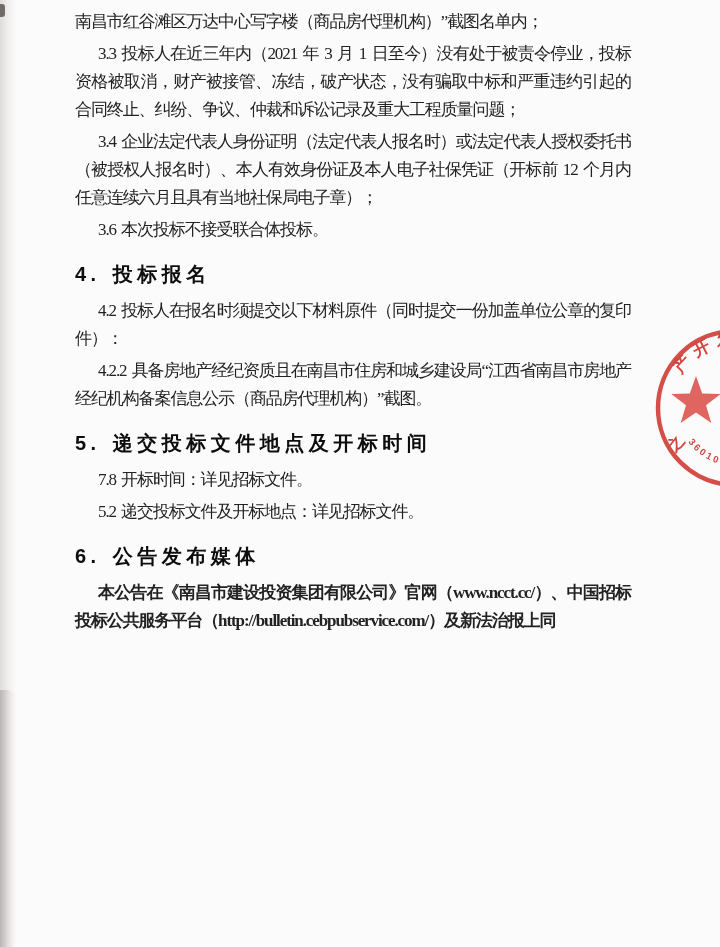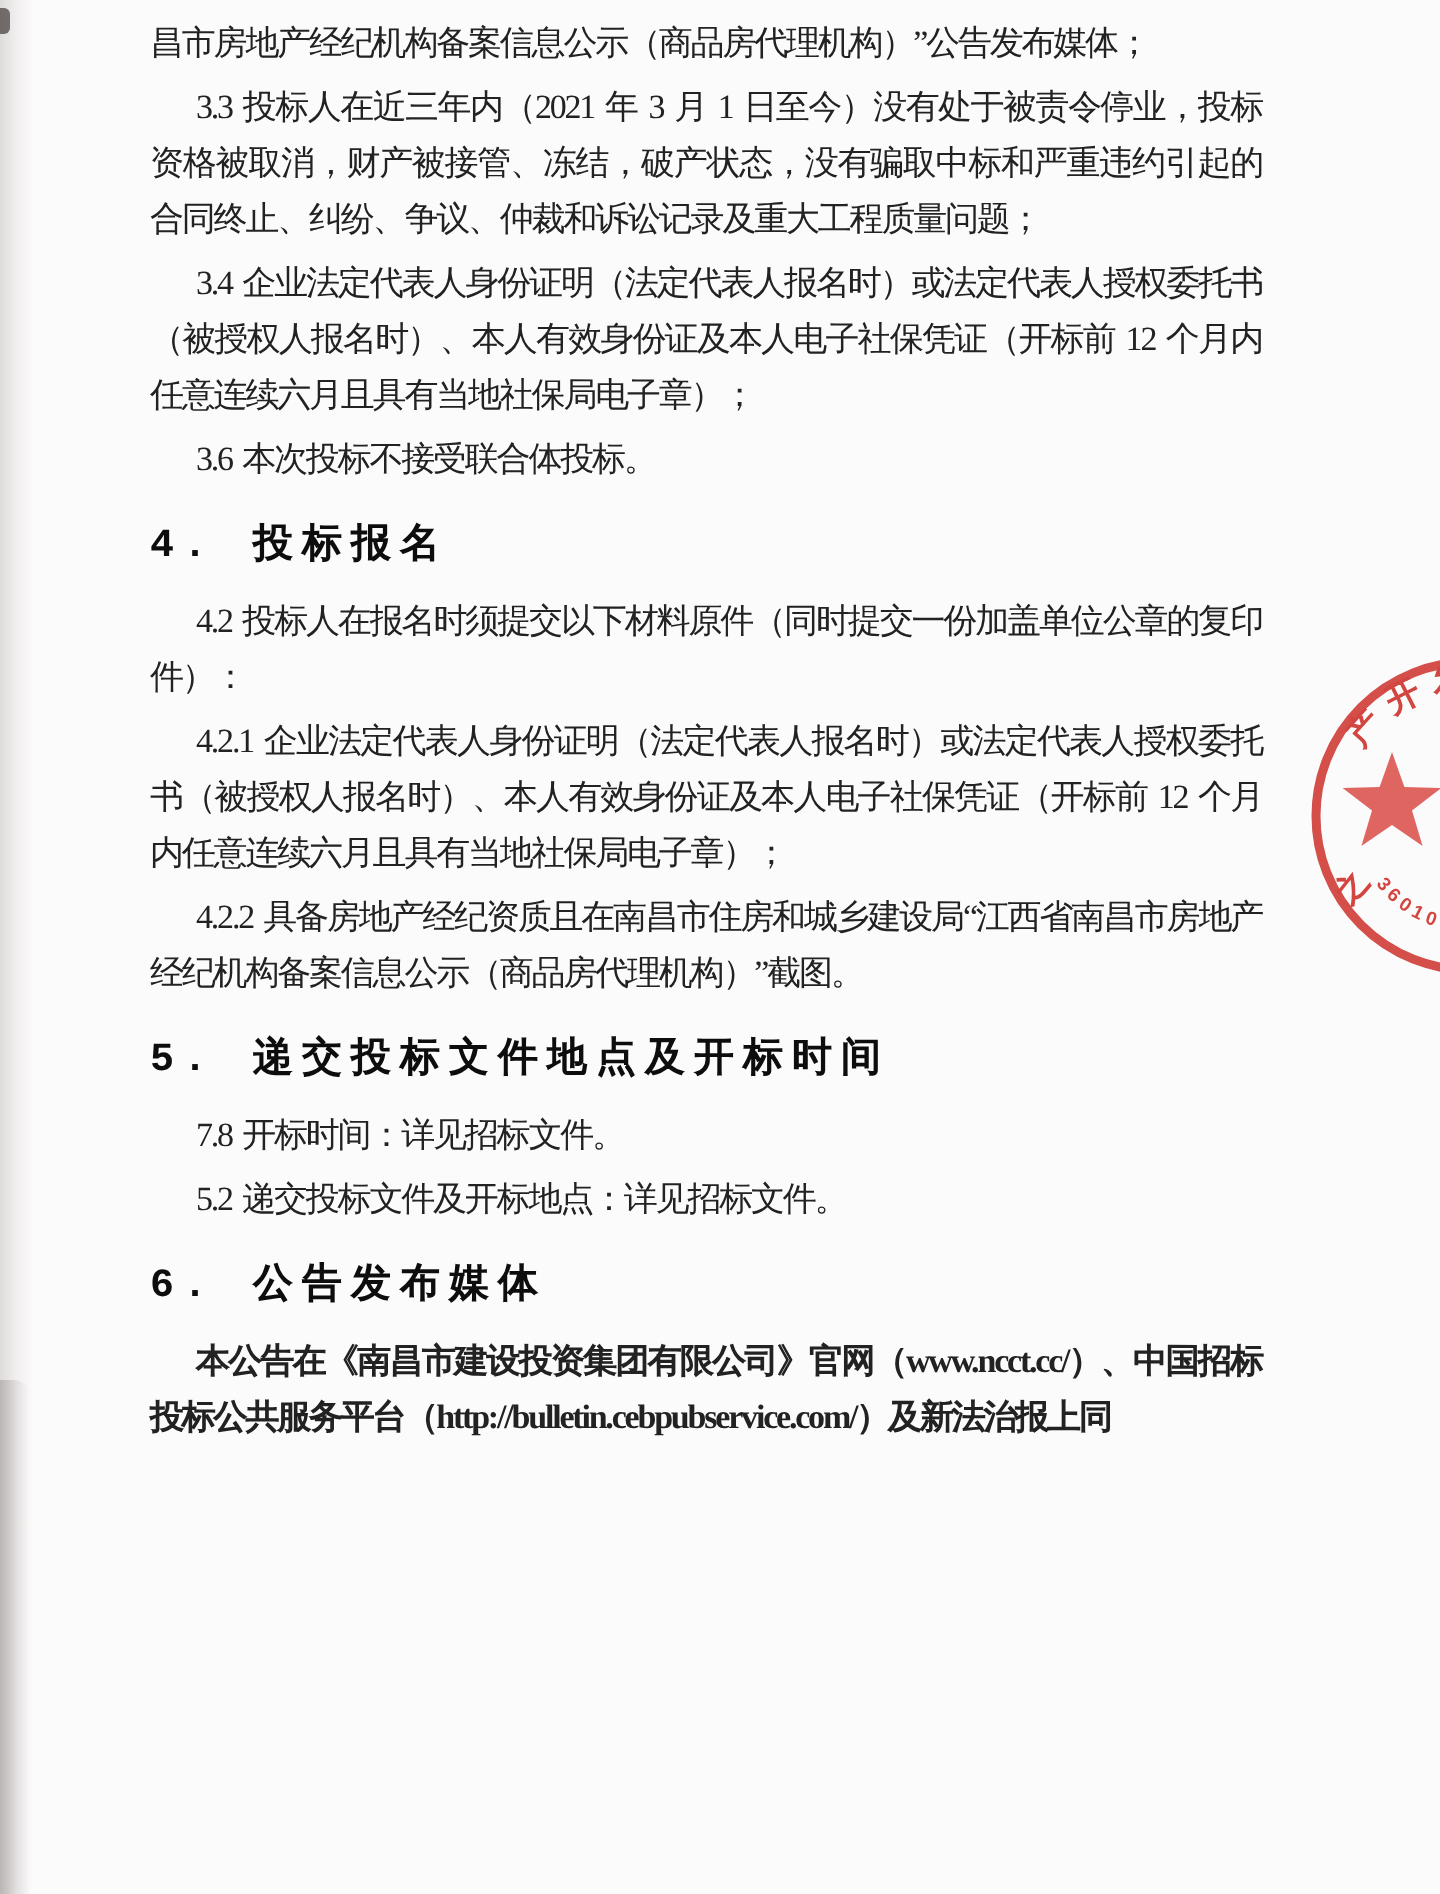--- a/index.html
+++ b/index.html
@@ -33,21 +33,21 @@
     font-size: 17px; line-height: 28px;
     letter-spacing: -1.1px; word-spacing: 2px;
     text-align: justify;
   }
   .doc p { margin: 0 0 4px 0; }
   .doc p.para { text-indent: 23px; }
   .doc p.cont { text-indent: 0; }
   .doc p:last-child { margin-bottom: 0; font-weight: bold; }
   .doc h2.heading {
     margin: 16px 0 9px 0;
-    font-family: Liberation Mono, monospace;
+    font-family: Liberation Sans, sans-serif;
     font-size: 20px; font-weight: bold; line-height: 28px;
     letter-spacing: 4.5px; color: #0d0d0d;
     text-align: left;
   }
   
   .seal {
     position: absolute; left: 650px; top: 325px;
     width: 170px; height: 170px;
     opacity: 0.93;
     pointer-events: none;
@@ -58,27 +58,26 @@
   }
 </style>
 </head>
 <body>
 
 <div class="left-shadow"></div>
 <div class="left-shadow-lower"></div>
 <div class="corner-speck"></div>
 
 <div class="doc">
-  <p class="cont">昌市房地产经纪机构备案信息公示（商品房代理机构）”公告发布媒体；</p>
+  <p class="cont">南昌市红谷滩区万达中心写字楼（商品房代理机构）”截图名单内；</p>
   <p class="para">3.3 投标人在近三年内（2021 年 3 月 1 日至今）没有处于被责令停业，投标资格被取消，财产被接管、冻结，破产状态，没有骗取中标和严重违约引起的合同终止、纠纷、争议、仲裁和诉讼记录及重大工程质量问题；</p>
   <p class="para">3.4 企业法定代表人身份证明（法定代表人报名时）或法定代表人授权委托书（被授权人报名时）、本人有效身份证及本人电子社保凭证（开标前 12 个月内任意连续六月且具有当地社保局电子章）；</p>
   <p class="para">3.6 本次投标不接受联合体投标。</p>
   <h2 class="heading">4. 投标报名</h2>
   <p class="para">4.2 投标人在报名时须提交以下材料原件（同时提交一份加盖单位公章的复印件）：</p>
-  <p class="para">4.2.1 企业法定代表人身份证明（法定代表人报名时）或法定代表人授权委托书（被授权人报名时）、本人有效身份证及本人电子社保凭证（开标前 12 个月内任意连续六月且具有当地社保局电子章）；</p>
   <p class="para">4.2.2 具备房地产经纪资质且在南昌市住房和城乡建设局“江西省南昌市房地产经纪机构备案信息公示（商品房代理机构）”截图。</p>
   <h2 class="heading">5. 递交投标文件地点及开标时间</h2>
   <p class="para">7.8 开标时间：详见招标文件。</p>
   <p class="para">5.2 递交投标文件及开标地点：详见招标文件。</p>
   <h2 class="heading">6. 公告发布媒体</h2>
   <p class="para">本公告在《南昌市建设投资集团有限公司》官网（www.ncct.cc/）、中国招标投标公共服务平台（http://bulletin.cebpubservice.com/）及新法治报上同</p>
 </div>
 
 <svg class="seal" viewBox="0 0 170 170" xmlns="http://www.w3.org/2000/svg" aria-hidden="true">
   <defs>

